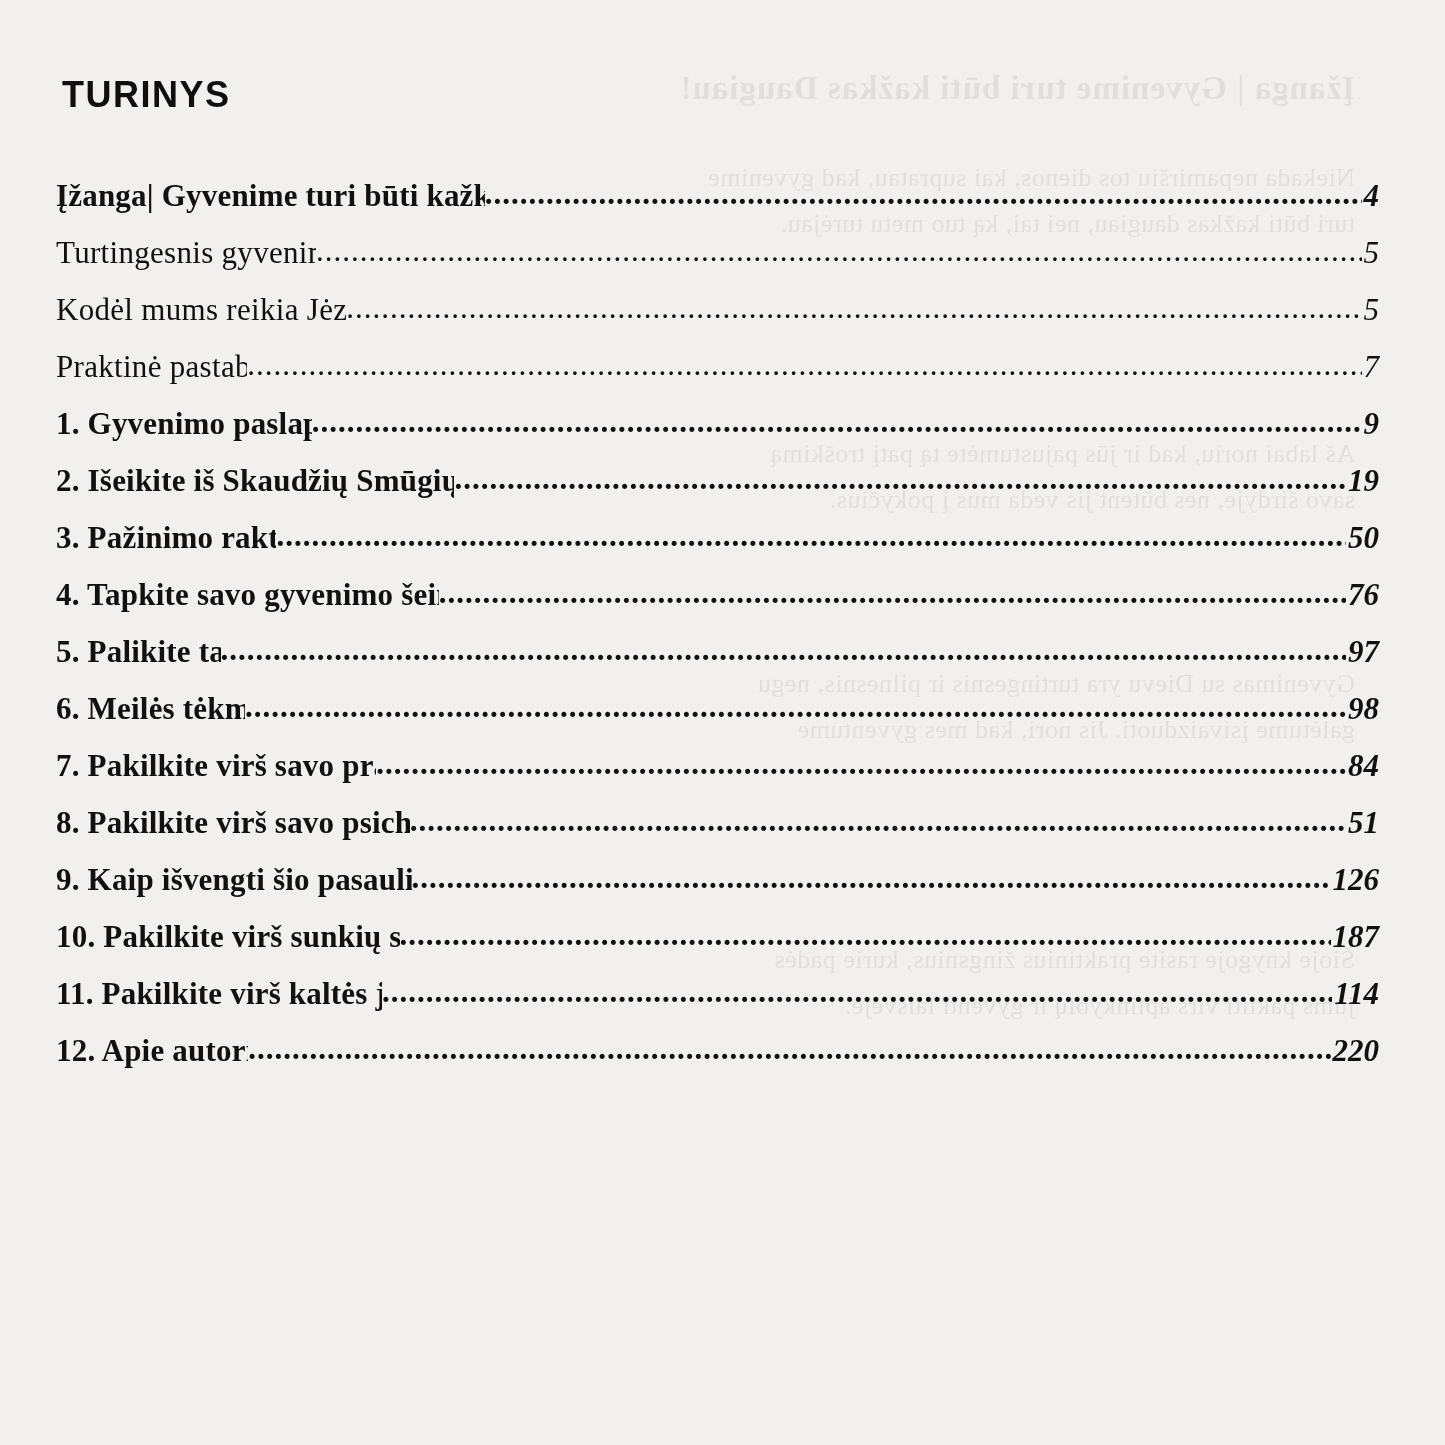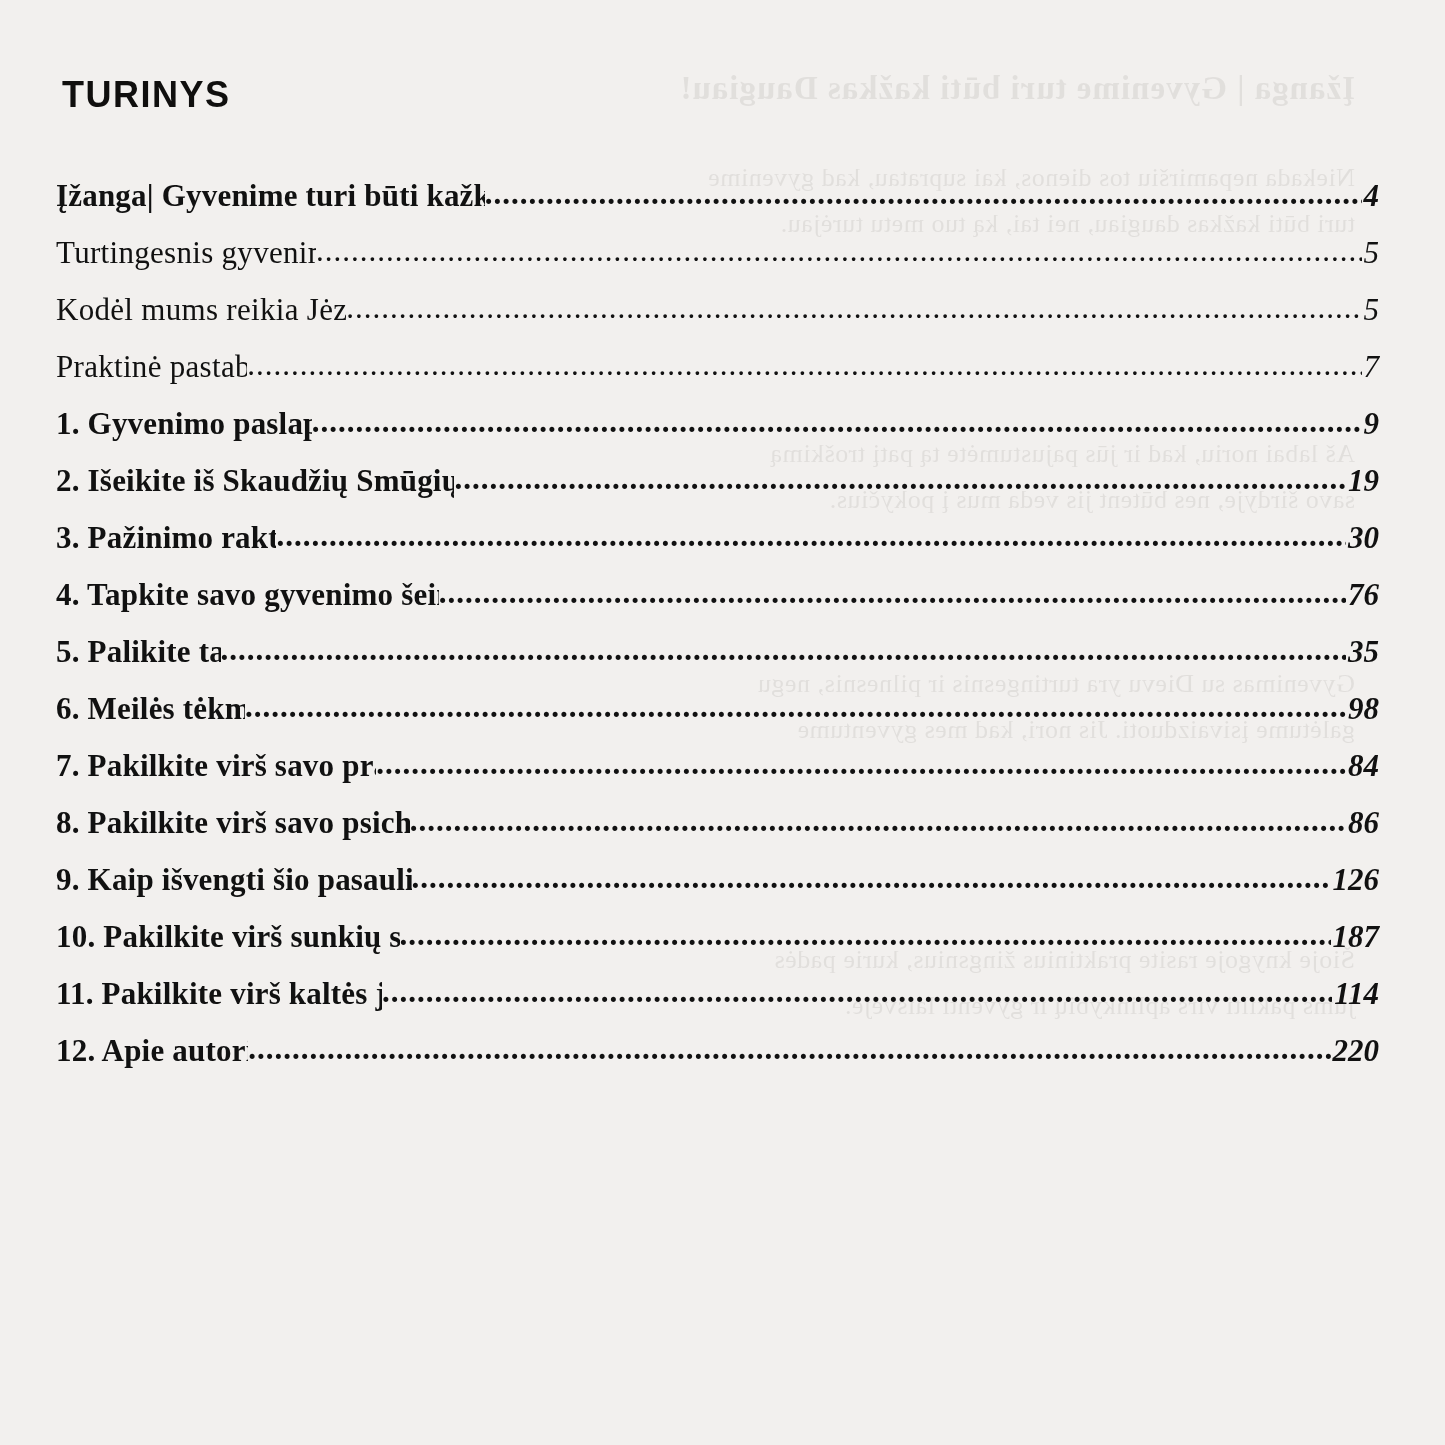--- a/index.html
+++ b/index.html
@@ -165,46 +165,46 @@
         <span class="toc-page">9</span>
       </div>
       <div class="toc-row lvl-chapter">
         <span class="toc-label">2. Išeikite iš Skaudžių Smūgių Mokyklos</span>
         <span class="toc-dots">...........................................................................................................................................</span>
         <span class="toc-page">19</span>
       </div>
       <div class="toc-row lvl-chapter">
         <span class="toc-label">3. Pažinimo raktas</span>
         <span class="toc-dots">...........................................................................................................................................</span>
-        <span class="toc-page">30</span>
+        <span class="toc-page">50</span>
       </div>
       <div class="toc-row lvl-chapter">
         <span class="toc-label">4. Tapkite savo gyvenimo šeimininkais</span>
         <span class="toc-dots">...........................................................................................................................................</span>
         <span class="toc-page">76</span>
       </div>
       <div class="toc-row lvl-chapter">
         <span class="toc-label">5. Palikite tai</span>
         <span class="toc-dots">...........................................................................................................................................</span>
-        <span class="toc-page">35</span>
+        <span class="toc-page">97</span>
       </div>
       <div class="toc-row lvl-chapter">
         <span class="toc-label">6. Meilės tėkmė</span>
         <span class="toc-dots">...........................................................................................................................................</span>
         <span class="toc-page">98</span>
       </div>
       <div class="toc-row lvl-chapter">
         <span class="toc-label">7. Pakilkite virš savo praeities</span>
         <span class="toc-dots">...........................................................................................................................................</span>
         <span class="toc-page">84</span>
       </div>
       <div class="toc-row lvl-chapter">
         <span class="toc-label">8. Pakilkite virš savo psichologijos</span>
         <span class="toc-dots">...........................................................................................................................................</span>
-        <span class="toc-page">86</span>
+        <span class="toc-page">51</span>
       </div>
       <div class="toc-row lvl-chapter">
         <span class="toc-label">9. Kaip išvengti šio pasaulio Princo</span>
         <span class="toc-dots">...........................................................................................................................................</span>
         <span class="toc-page">126</span>
       </div>
       <div class="toc-row lvl-chapter">
         <span class="toc-label">10. Pakilkite virš sunkių situacijų</span>
         <span class="toc-dots">...........................................................................................................................................</span>
         <span class="toc-page">187</span>

